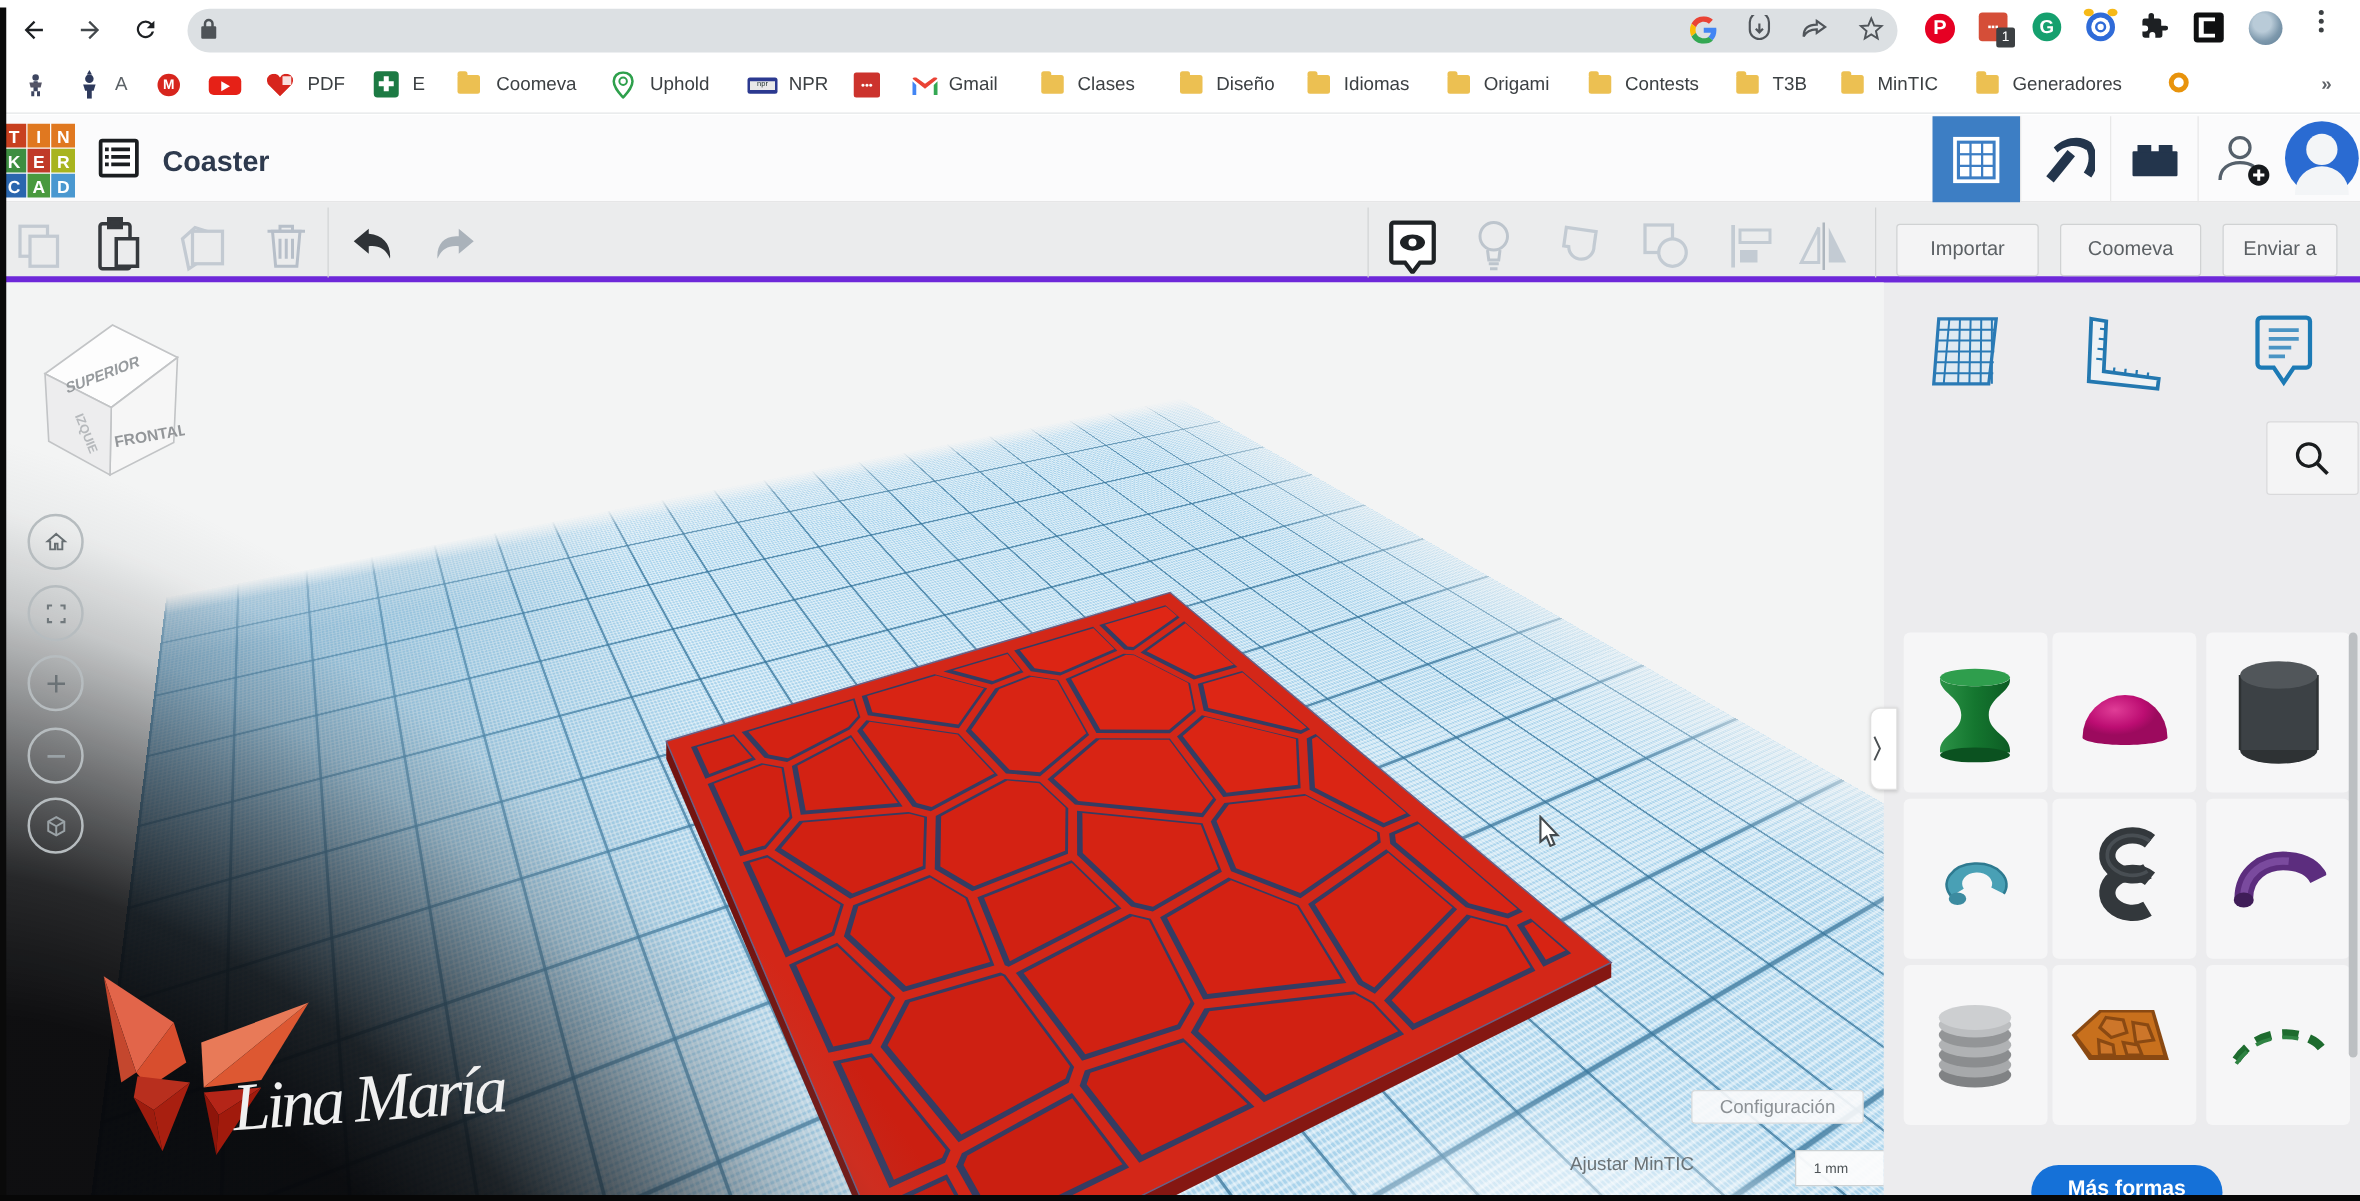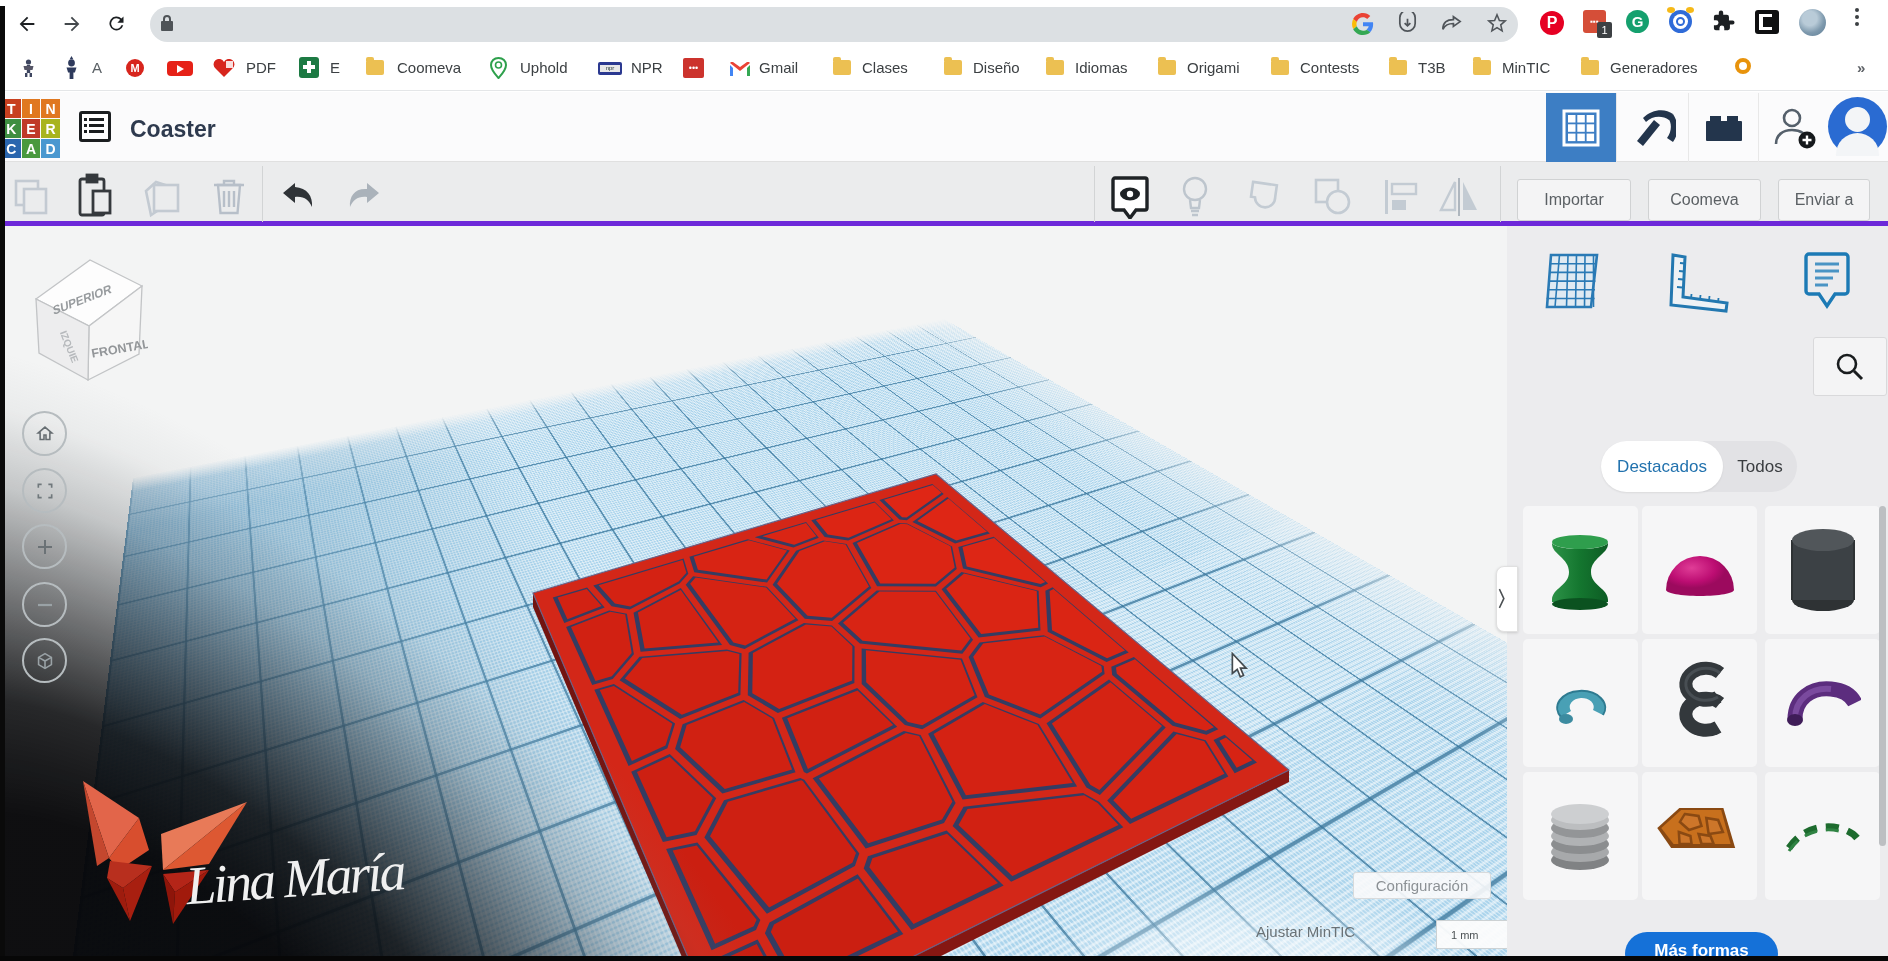--- a/index.html
+++ b/index.html
@@ -501,24 +501,20 @@
         <g stroke="#4a94c4" stroke-width="3">
           <path d="M12 14h24M12 21h24M12 28h18M12 35h13"></path>
         </g>
       </svg>
   <div class="abs" id="searchbox">
         <svg width="34" height="34" viewBox="0 0 34 34">
           <circle cx="14" cy="14" r="9" fill="none" stroke="#191c1e" stroke-width="2.6"></circle>
           <path d="M21 21l8 8" stroke="#191c1e" stroke-width="3"></path>
         </svg>
       </div>
-  <div class="abs" id="pillwrap">
-        <div class="abs" id="pillA">Destacados</div>
-        <div class="abs" id="pillB">Todos</div>
-      </div>
   <div class="cell" style="left:16px;top:280px">
         <svg style="position:absolute;left:25px;top:28px" width="64" height="76" viewBox="0 0 64 76">
           <defs>
             <linearGradient id="grn" x1="0" x2="1">
               <stop offset="0" stop-color="#2c9247"></stop>
               <stop offset=".5" stop-color="#14762f"></stop>
               <stop offset="1" stop-color="#0d5c24"></stop>
             </linearGradient>
           </defs>
           <path d="M4 8c0 4 12 7 28 7s28-3 28-7v2c0 10-17 14-17 28s17 16 17 28v2H4v-2c0-12 17-14 17-28S4 20 4 10z" fill="url(#grn)"></path>

